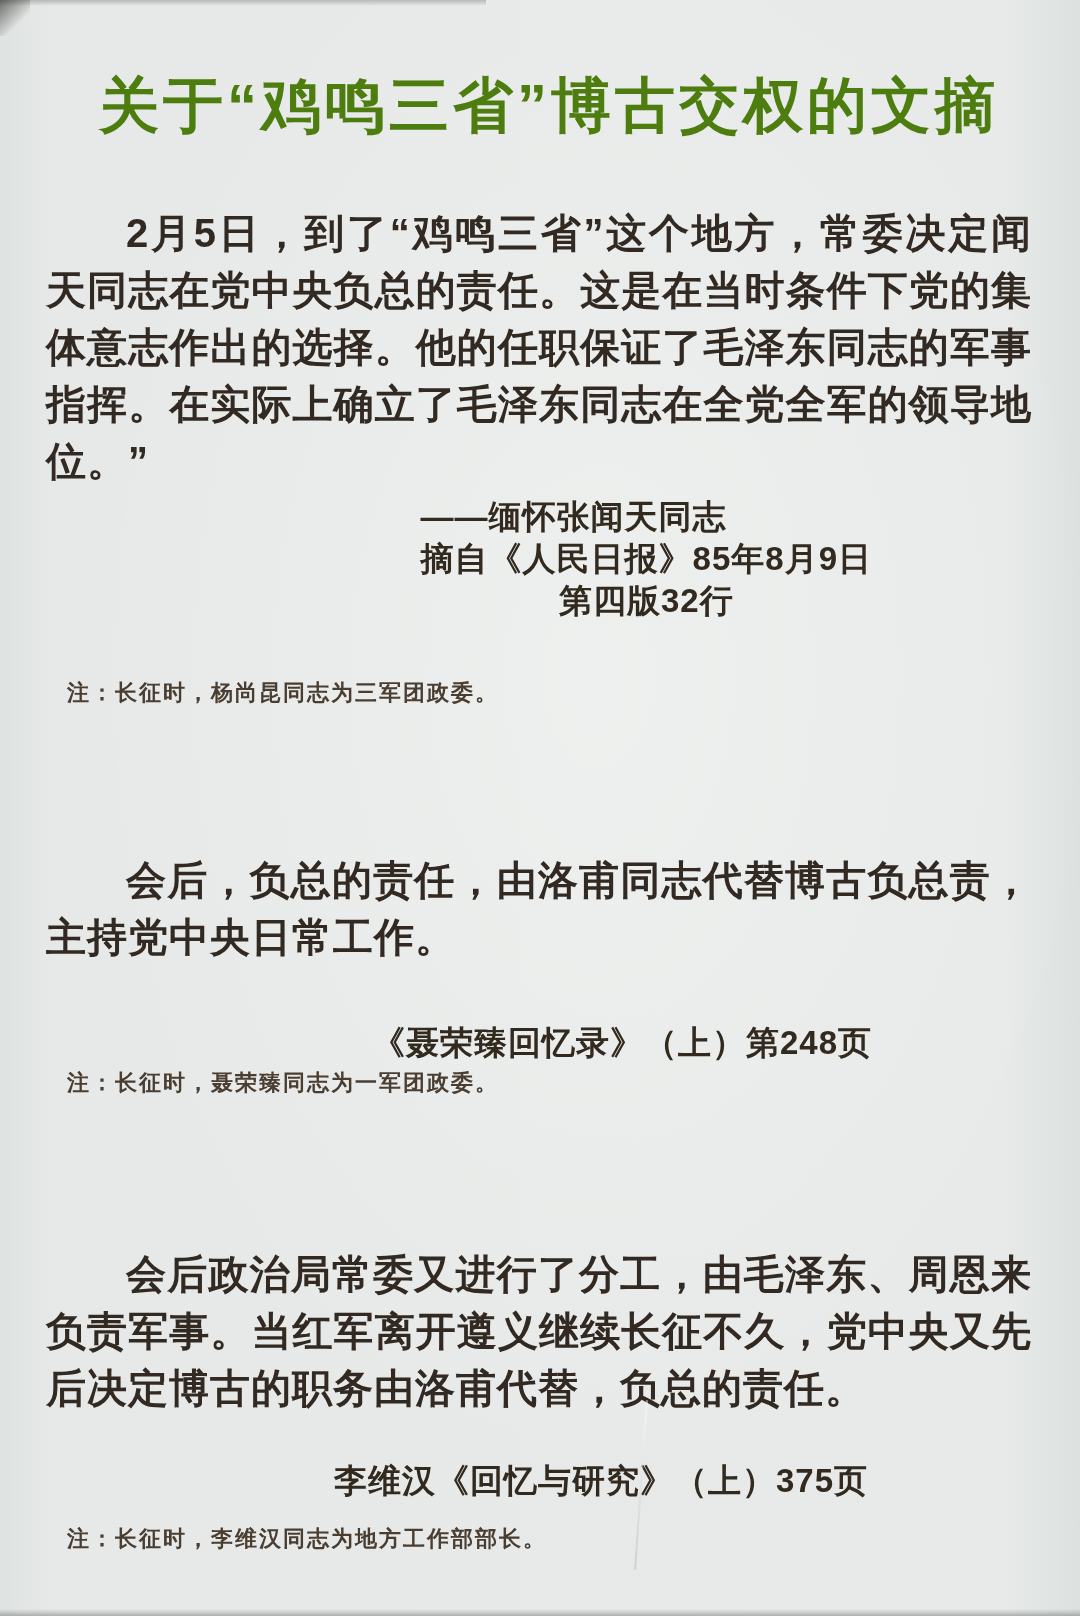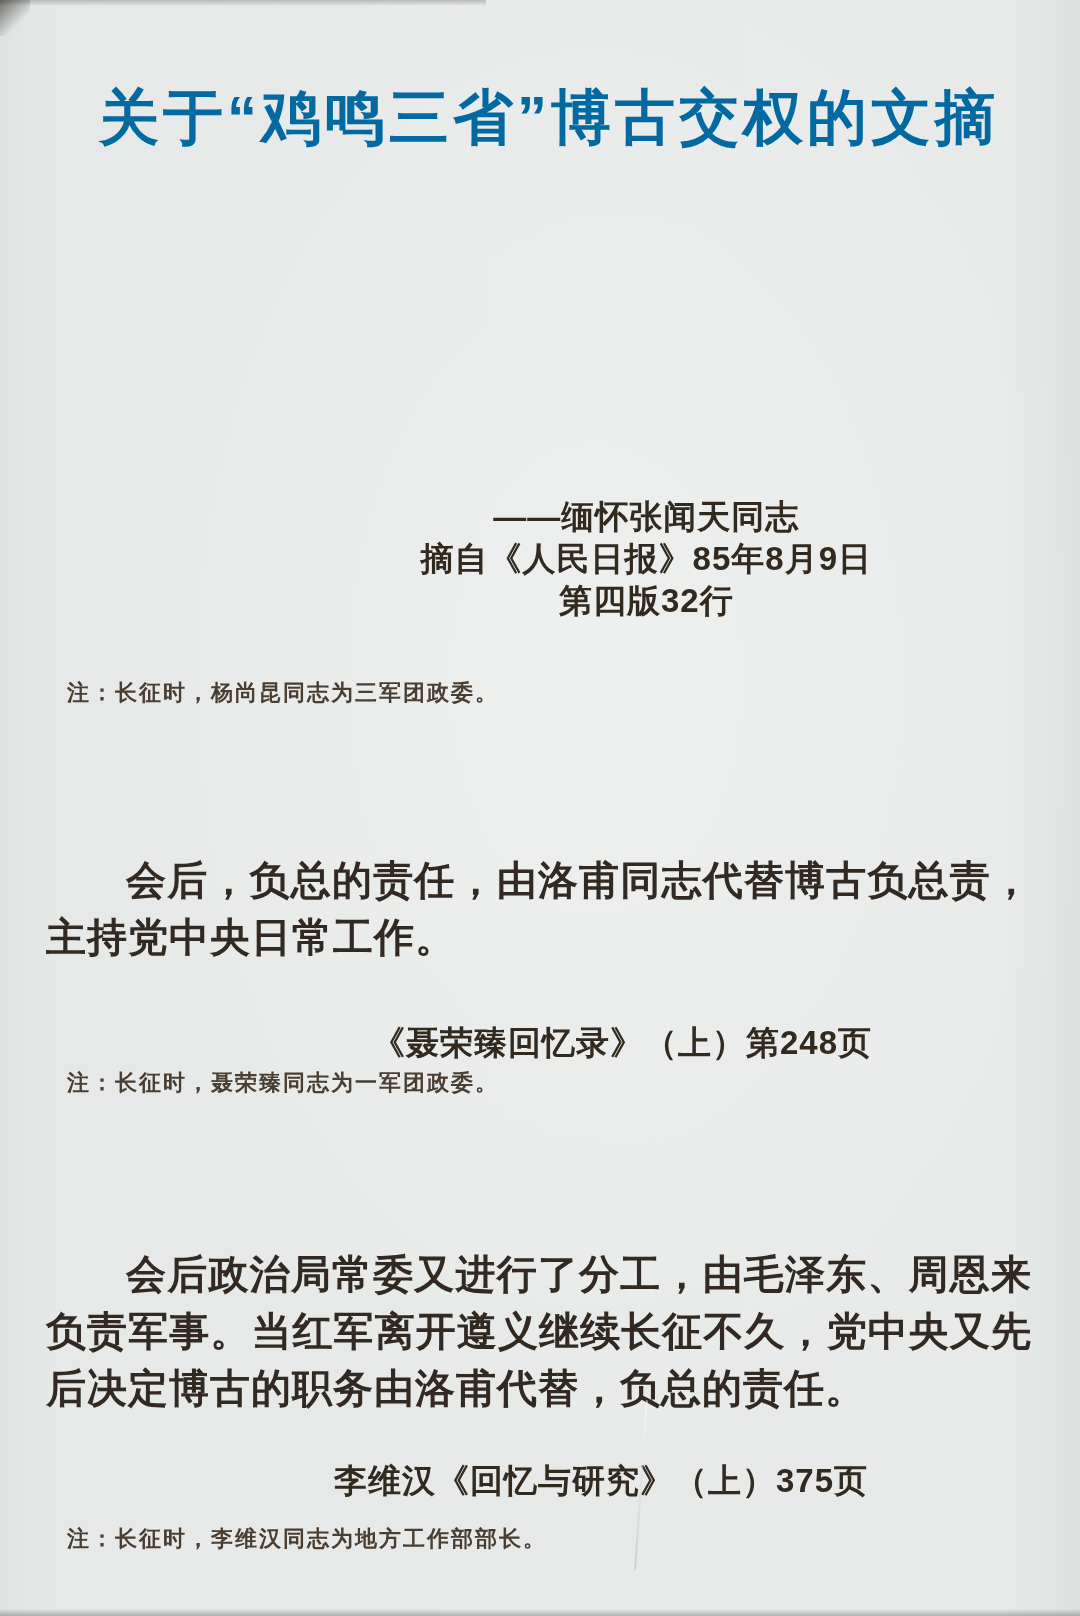--- a/index.html
+++ b/index.html
@@ -14,26 +14,26 @@
       linear-gradient(to right, #dfe3e1 0%, #e6e9e7 5%, #e7eae8 93%, #dce1e0 100%),
       #e5e8e6;
     font-family: "Liberation Sans", "DejaVu Sans", sans-serif;
     color: #33291f;
   }
   .page { position: absolute; inset: 0; }
 
   .title {
     position: absolute;
     top: 66px; left: 0; right: 0;
-    margin: 12px;
+    margin: 0;
     text-align: center;
     font-size: 60px;
     font-weight: 900;
     letter-spacing: 4px;
-    color: #0369a1;
+    color: #4d7c0f;
     padding-left: 18px;
   }
 
   .body-text {
     position: absolute;
     left: 46px; right: 48px;
     margin: 0;
     font-size: 40px;
     font-weight: 600;
     line-height: 57px;
@@ -51,21 +51,21 @@
     text-align: center;
     font-size: 33px;
     font-weight: 600;
     line-height: 42px;
     letter-spacing: 1px;
     color: #32291f;
   }
   .attrib-1 { top: 496px; right: 208px; }
   .attrib-2 { top: 1022px; right: 208px; }
   .attrib-3 { top: 1460px; right: 212px; }
-  .attrib-line--right { text-align: center; }
+  .attrib-line--right { text-align: left; }
 
   .note {
     position: absolute;
     left: 56px;
     font-size: 22px;
     font-weight: 700;
     letter-spacing: 2px;
     color: #4a3d31;
     margin-left: 11px;
   }
@@ -97,20 +97,21 @@
     transform: rotate(4deg);
   }
 </style>
 </head>
 <body>
 
 <div class="page">
 
   <h1 class="title">关于“鸡鸣三省”博古交权的文摘</h1>
 
+  <p class="body-text para-1">2月5日，到了“鸡鸣三省”这个地方，常委决定闻天同志在党中央负总的责任。这是在当时条件下党的集体意志作出的选择。他的任职保证了毛泽东同志的军事指挥。在实际上确立了毛泽东同志在全党全军的领导地位。”</p>
 
   <div class="attrib attrib-1">
     <div class="attrib-line--right">——缅怀张闻天同志</div>
     <div>摘自《人民日报》85年8月9日</div>
     <div>第四版32行</div>
   </div>
 
   <div class="note note-1">注：长征时，杨尚昆同志为三军团政委。</div>
 
   <p class="body-text para-2">会后，负总的责任，由洛甫同志代替博古负总责，主持党中央日常工作。</p>

